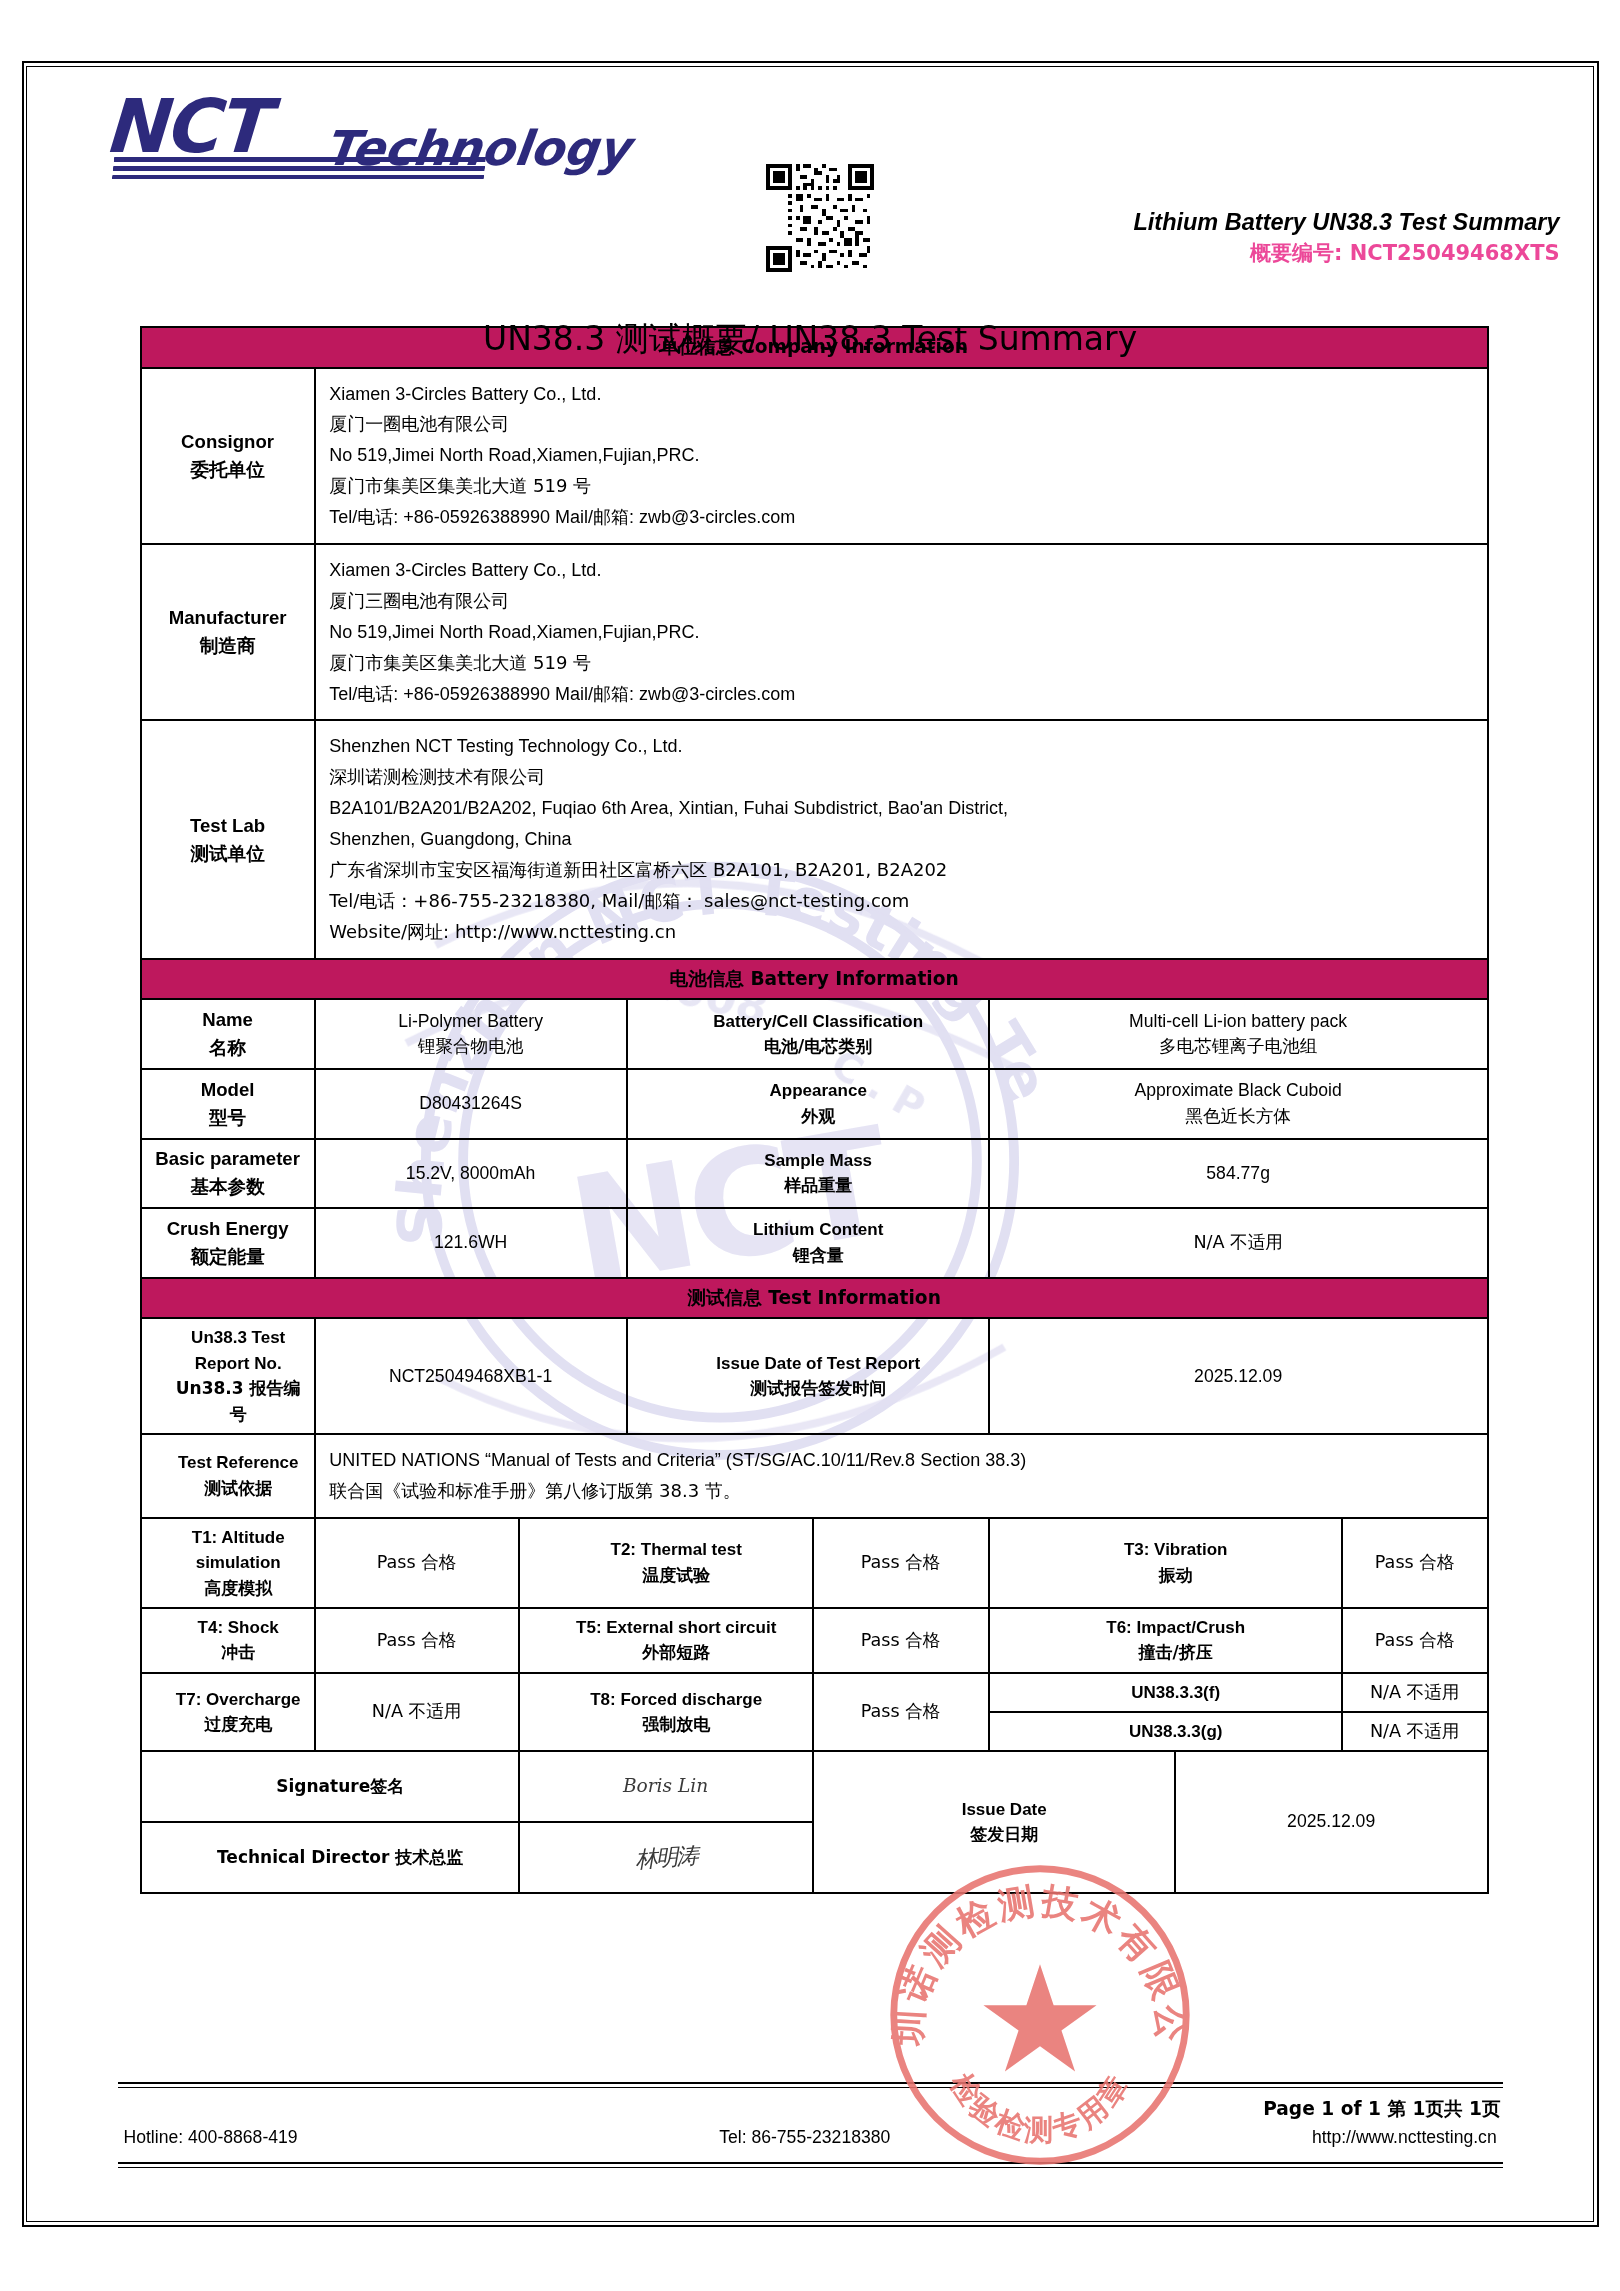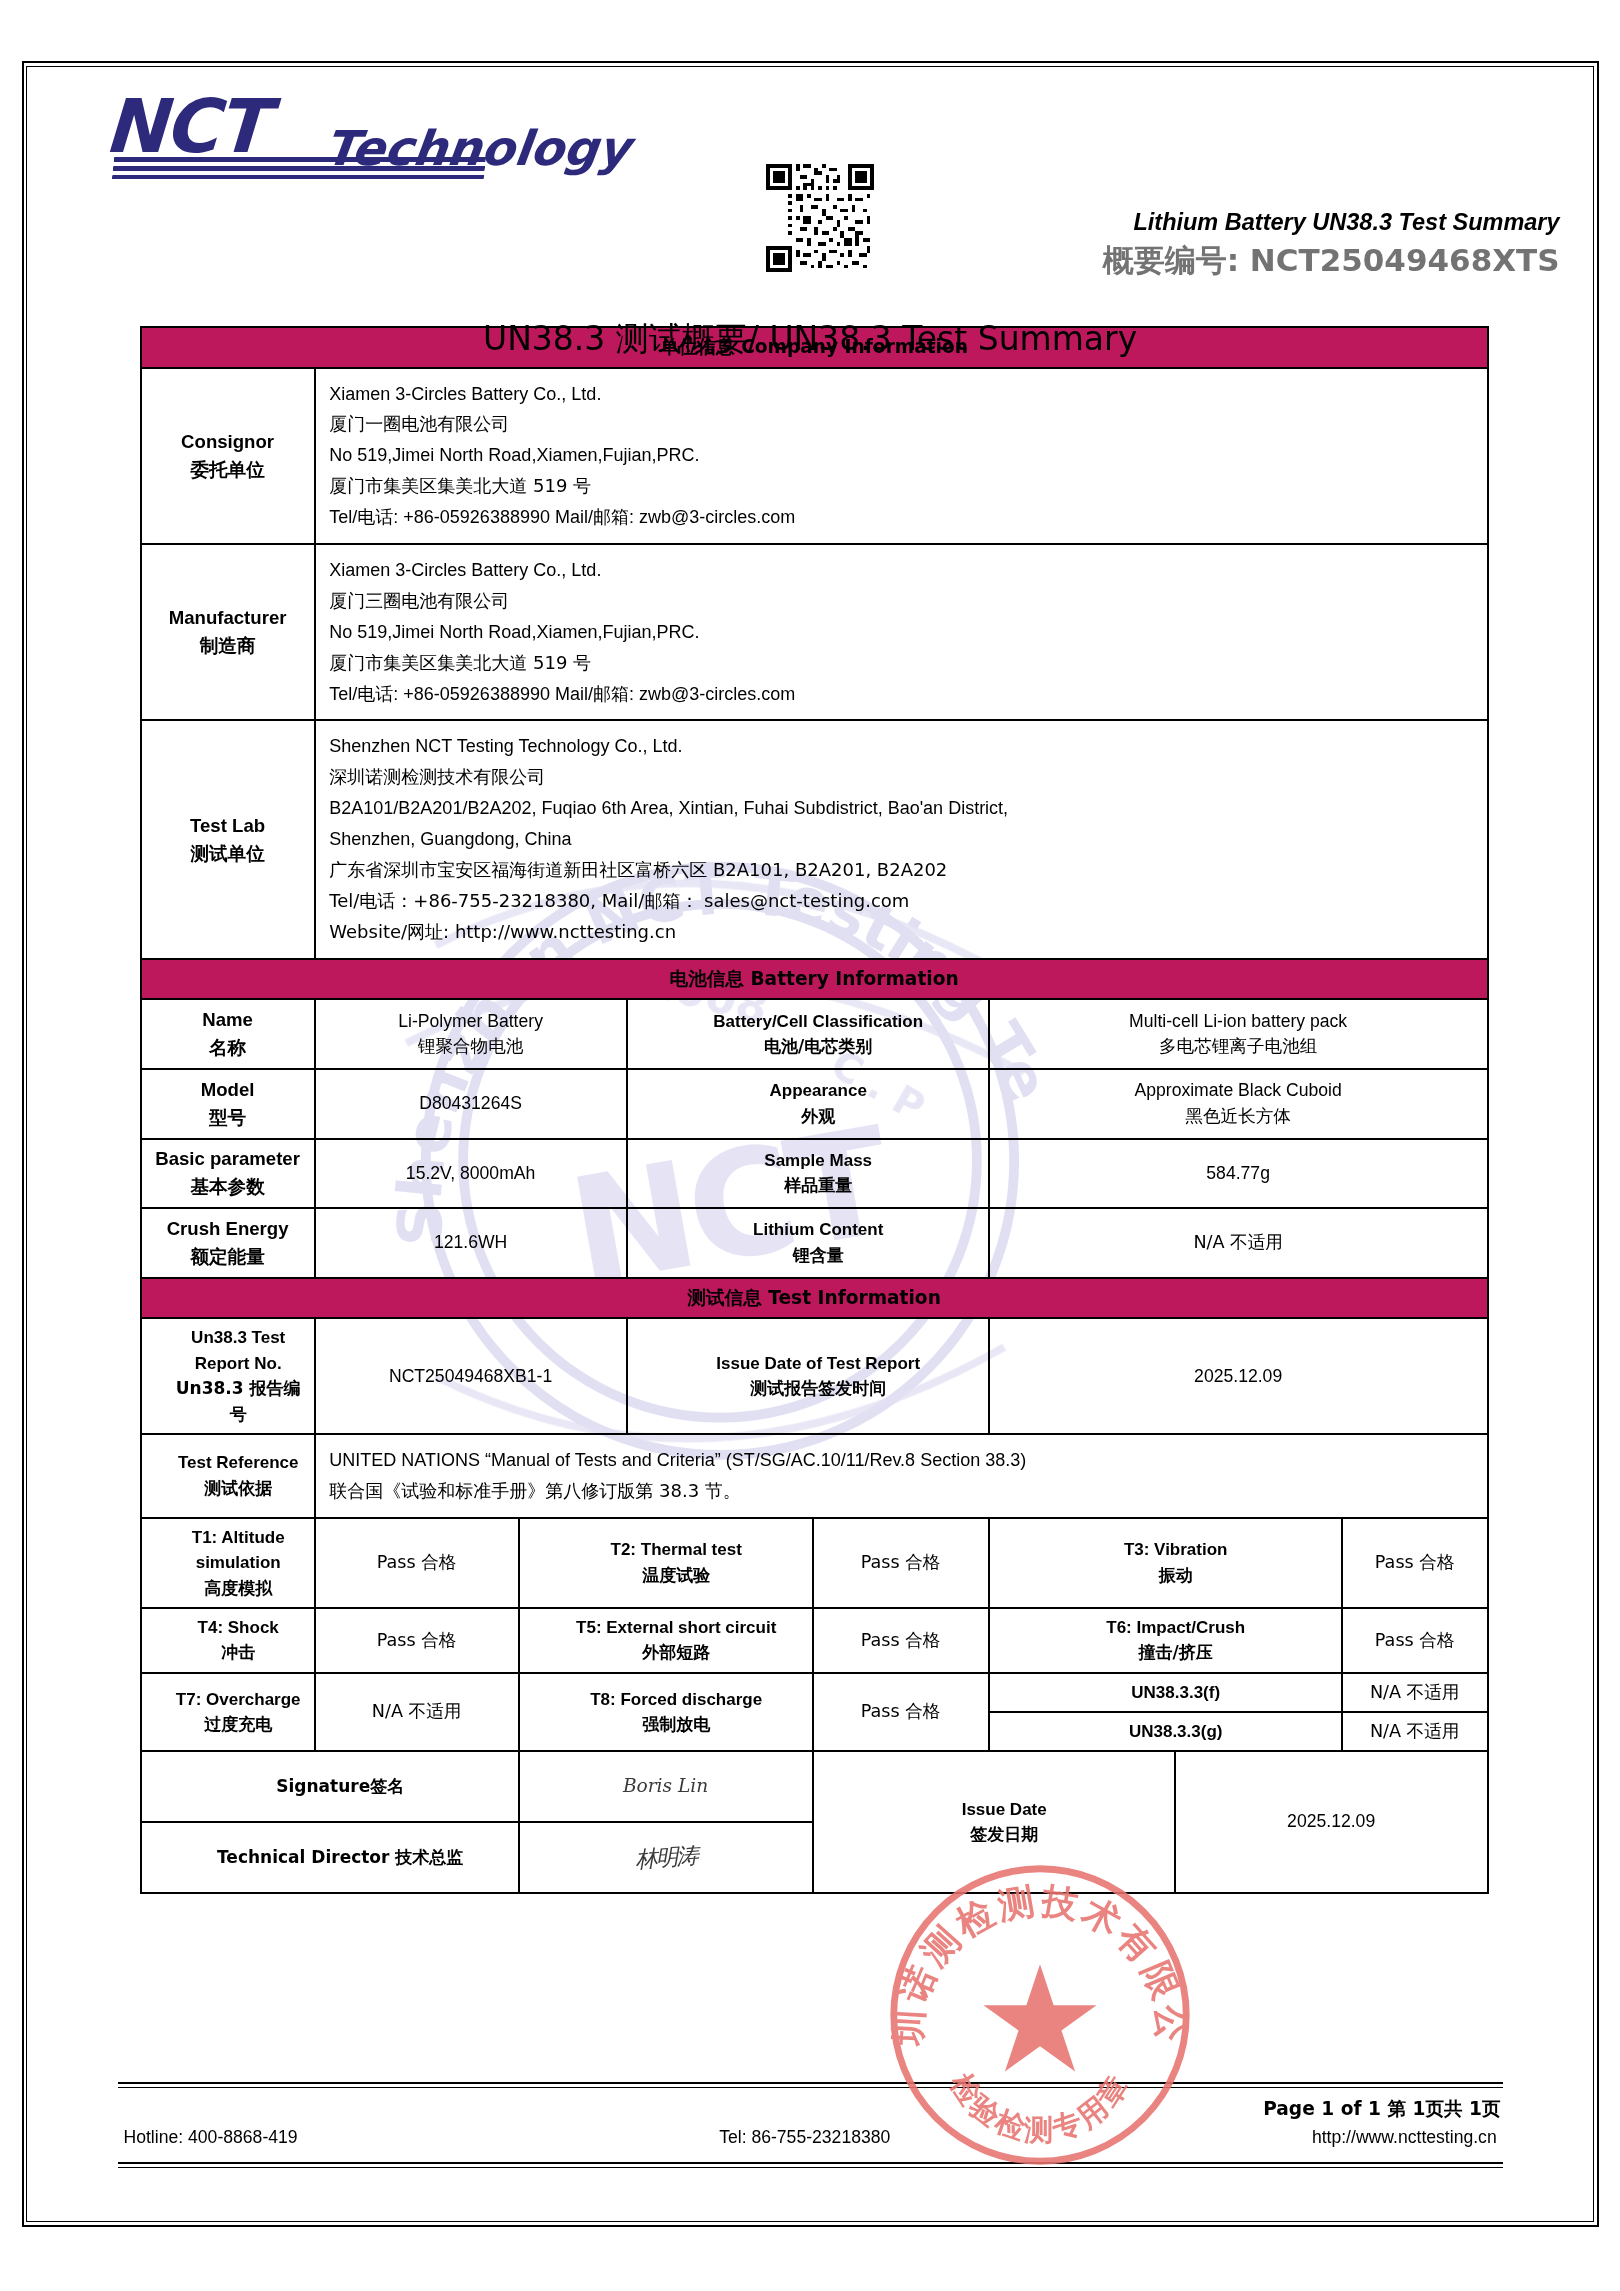--- a/index.html
+++ b/index.html
@@ -66,21 +66,21 @@
   }
   #doc-title{
     position:absolute;right:37px;top:145px;
     text-align:right;z-index:4;margin-left:36px;
   }
   #doc-title .l1{
     font-size:23.5px;font-weight:bold;font-style:italic;color:#000;
     white-space:nowrap;line-height:1.25;
   }
   #doc-title .l2{
-    font-size:31px;font-weight:bold;color:#737373;
+    font-size:21px;font-weight:bold;color:#ec4899;
     white-space:nowrap;line-height:1.3;margin-top:2.9px;
   }
   #main-title{
     position:absolute;left:0;right:0;top:218px;
     text-align:center;font-size:33px;font-weight:normal;color:#000;
     z-index:4;
     margin-top:36px;
   }
   
   #tbl-wrap{

